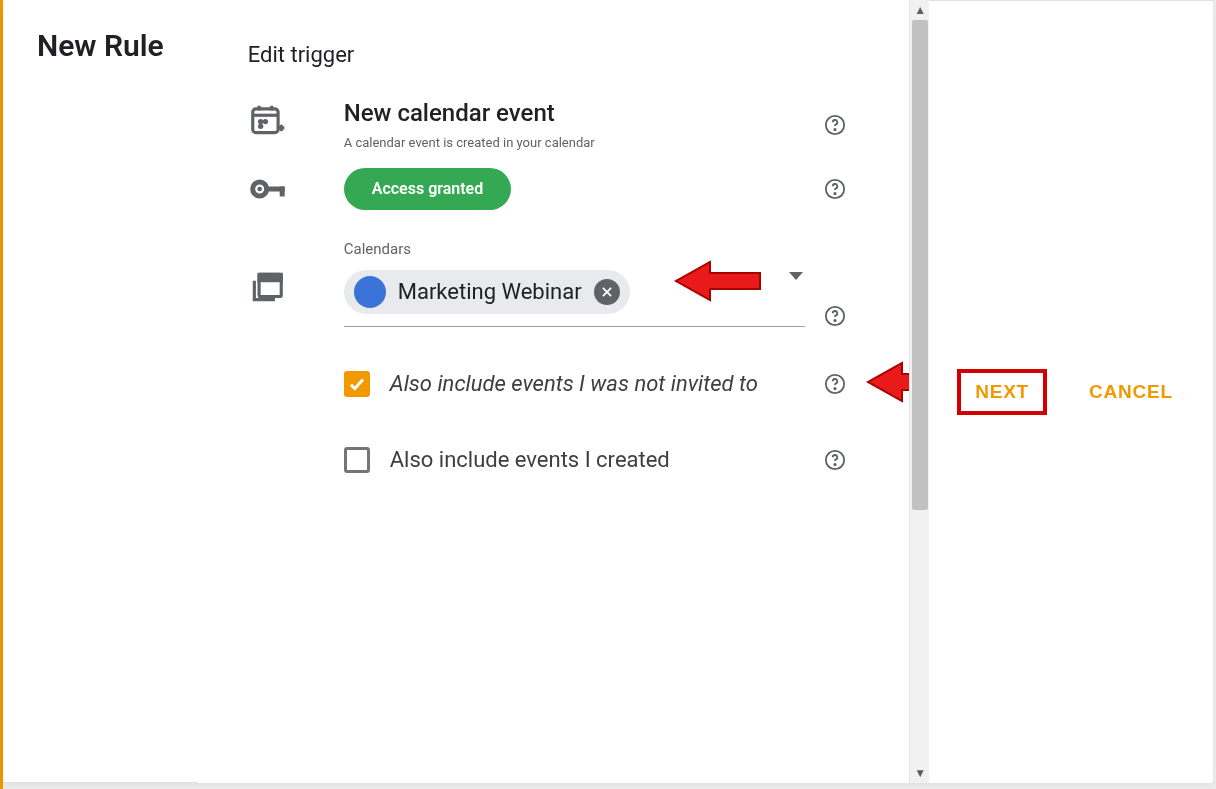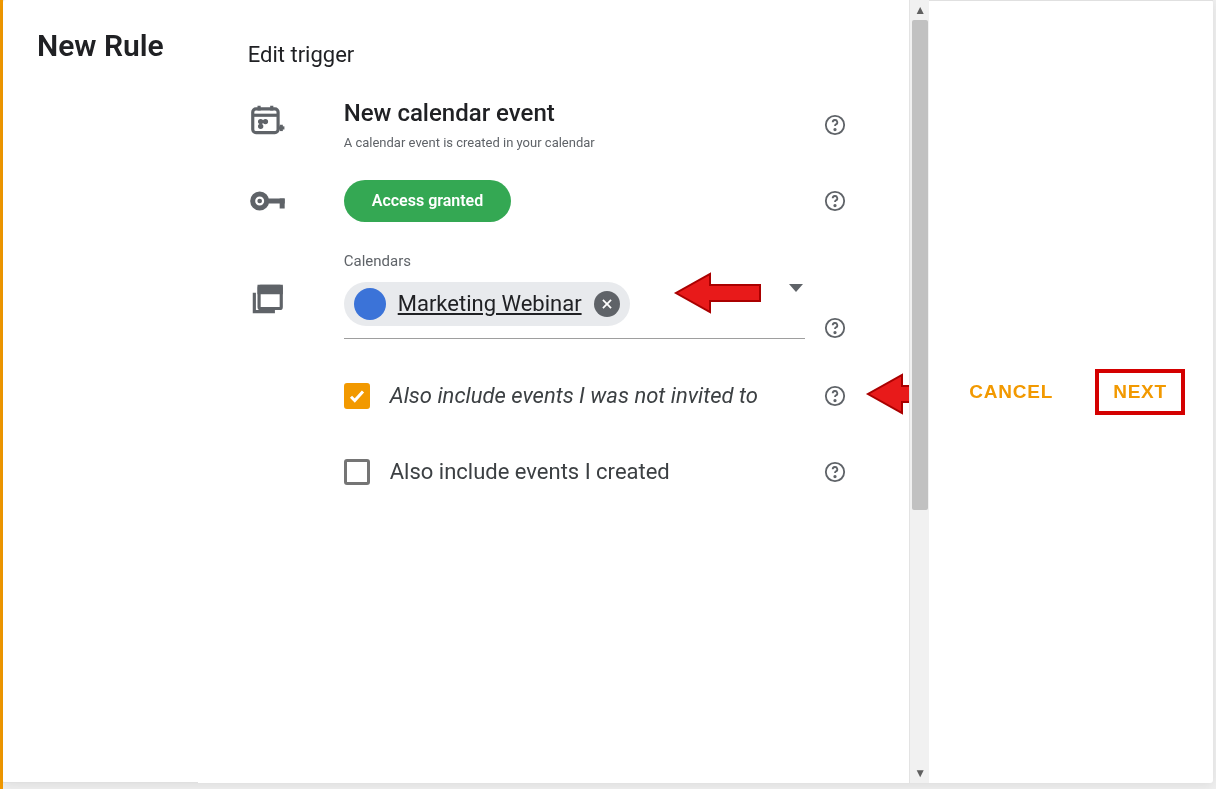--- a/index.html
+++ b/index.html
@@ -55,21 +55,21 @@
     font-size: 22px;
     font-weight: 400;
     color: #202124;
     margin: 0 0 32px 0;
   }
   
   .row {
     display: grid;
     grid-template-columns: 96px 1fr 60px;
     align-items: flex-start;
-    margin-bottom: 28px;
+    margin-bottom: 16px;
   }
   .row.access { margin-bottom: 30px; align-items:center;}
   .row.calendar-row { margin-top: 0; margin-bottom: 44px;}
   .row.checkbox-row { margin-bottom: 50px; position: relative;}
   .row.checkbox-row:last-child { margin-bottom: 20px; }
   .icon-cell {
     display: flex;
     justify-content: flex-start;
     align-items: flex-start;
     padding-top: 2px;
@@ -125,21 +125,20 @@
     gap: 10px;
     position: relative;
   }
   .chip {
     display: inline-flex;
     align-items: center;
     background: #e8eaed;
     padding: 6px 10px 6px 10px;
     border-radius: 999px;
     gap: 12px;
-    text-decoration: underline;
   }
   .chip .color-dot {
     width: 32px; height: 32px;
     border-radius: 50%;
     background: #3b73d8;
   }
   .chip-label {
     font-size: 22px;
     color: #202124;
   }
@@ -399,17 +398,17 @@
 
     <div class="scrollbar-fake">
       <div class="scroll-up">▲</div>
       <div class="scroll-thumb"></div>
       <div class="scroll-down">▼</div>
     </div>
 
   </div>
 
   <div class="footer">
+    <button class="btn next">NEXT</button>
     <button class="btn">CANCEL</button>
-    <button class="btn next">NEXT</button>
   </div>
 
 </div>
 
 </body></html>

